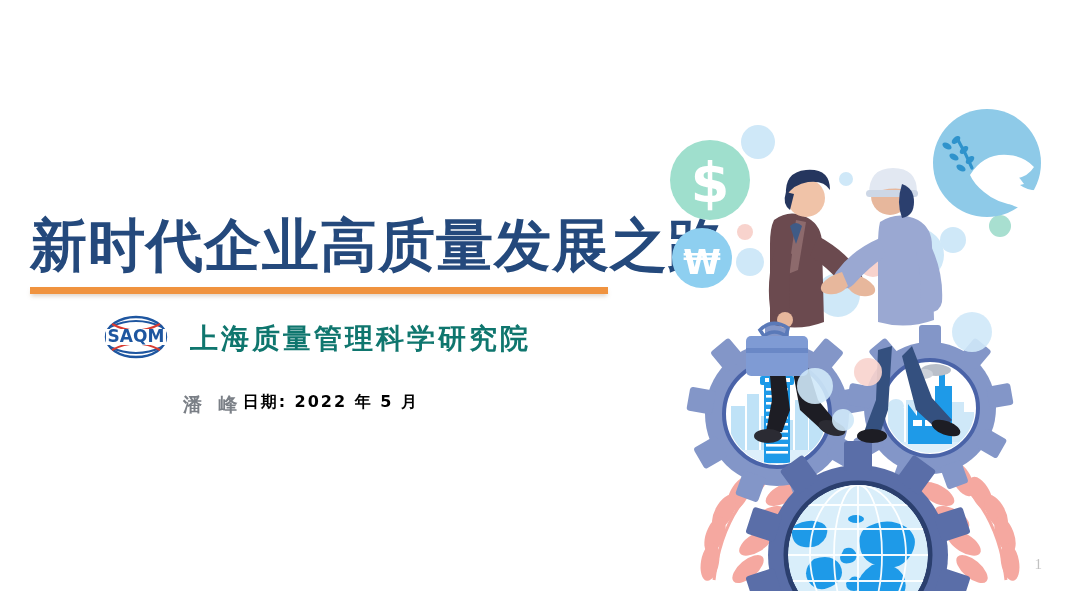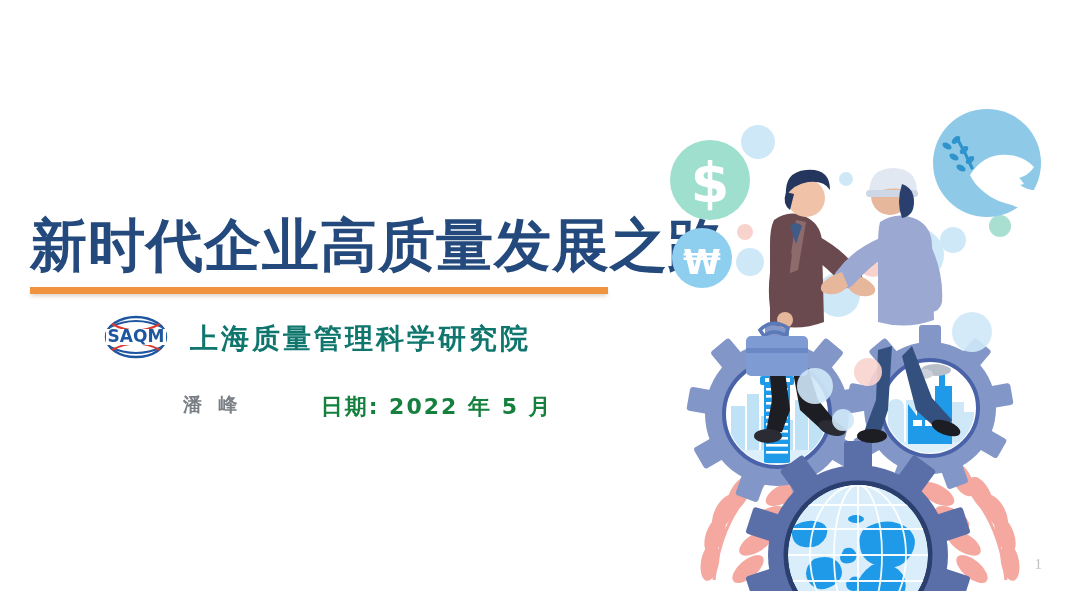--- a/index.html
+++ b/index.html
@@ -32,22 +32,21 @@
   }
   .meta-row{
     position:absolute;left:183px;top:392px;
     display:flex;align-items:flex-start;
   }
   .meta-presenter{
     font-size:19px;font-weight:bold;color:#7a7f86;letter-spacing:5px;
     font-family:"DejaVu Sans","Liberation Sans",sans-serif;
   }
   .meta-date{
-    font-size:22px;font-weight:bold;color:#15803d;letter-spacing:2px;
-    margin-left:78px;
+    font-size:16px;font-weight:bold;color:#000000;letter-spacing:2px;
     font-family:"DejaVu Sans","Liberation Sans",sans-serif;
   }
 
   
   .art{position:absolute;left:640px;top:80px;width:440px;height:511px;}
   .art svg{display:block;}
 
   .page-no{
     position:absolute;right:38px;bottom:18px;
     font-size:15px;color:#8f8f8f;opacity:.55;

